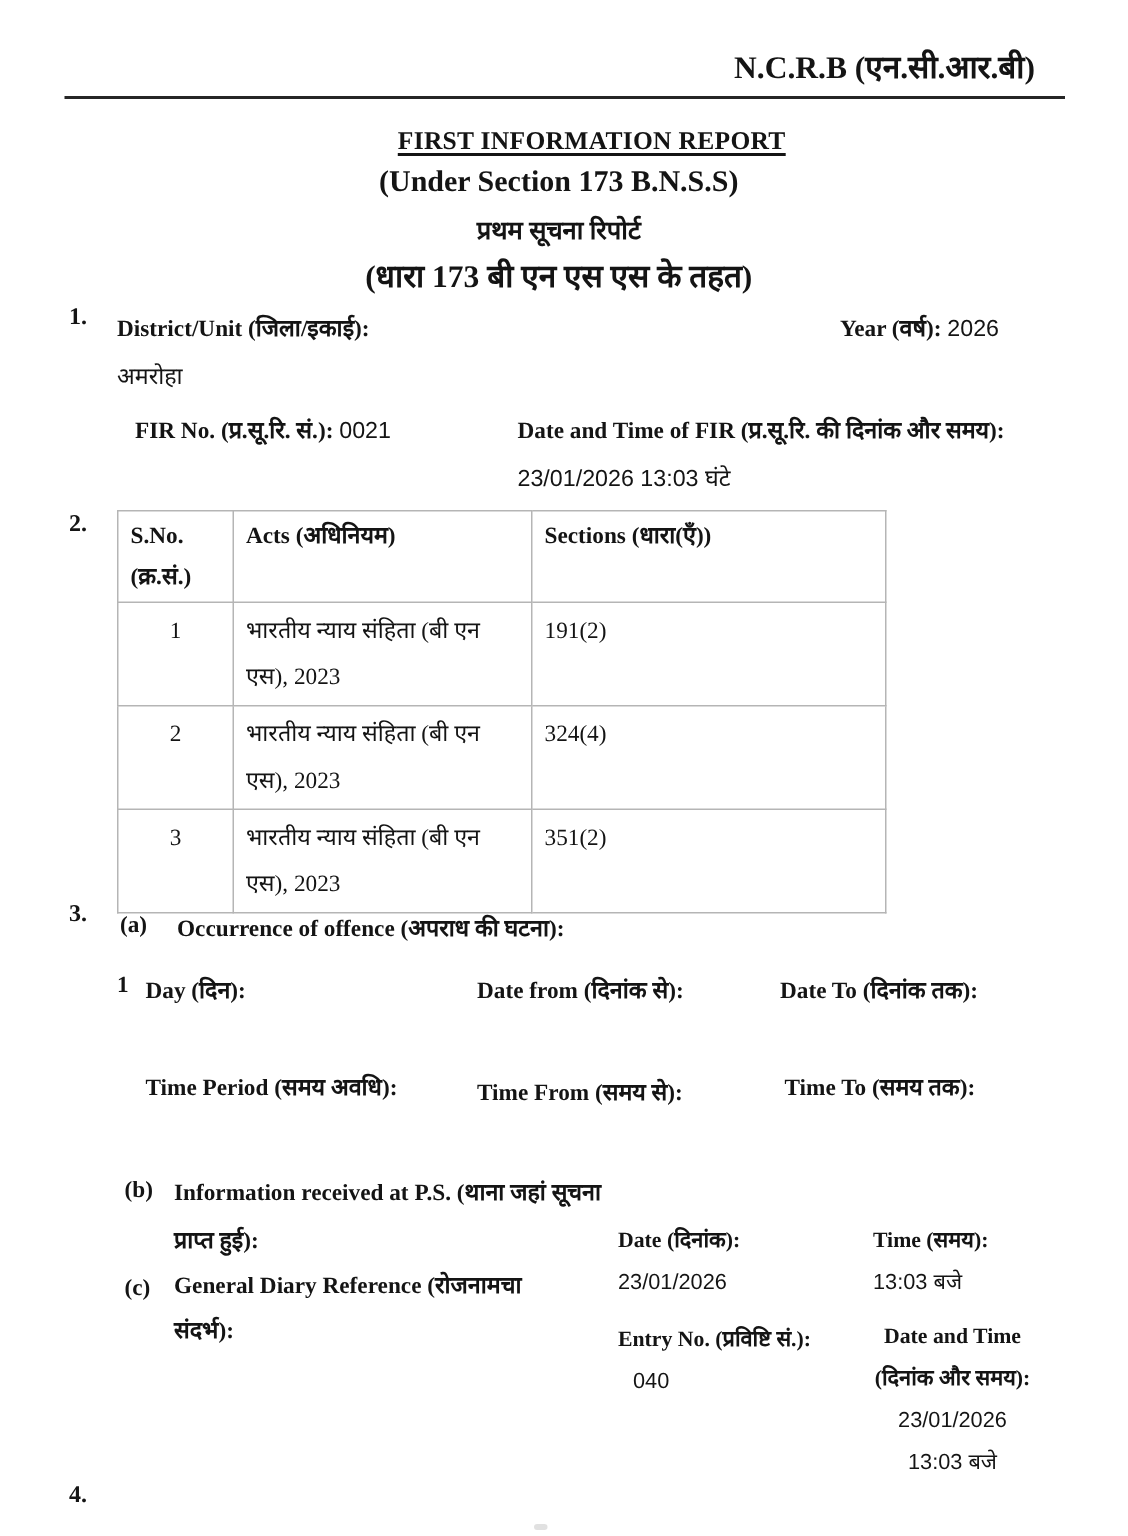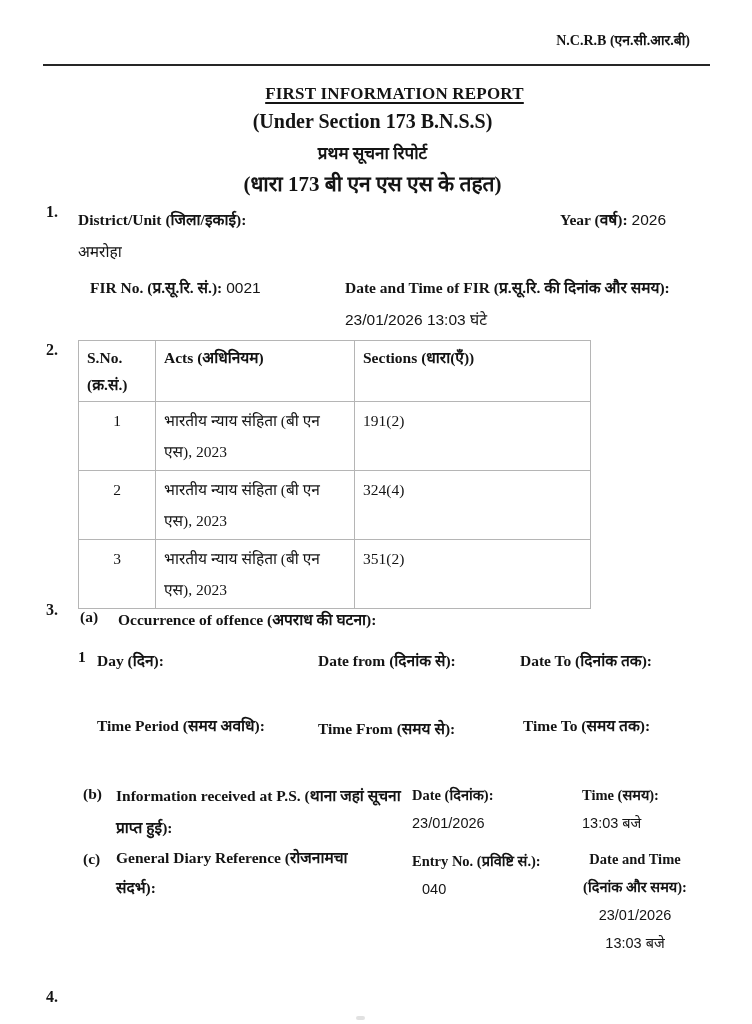--- a/index.html
+++ b/index.html
@@ -5,24 +5,24 @@
   html,body{margin:0;padding:0;background:#ffffff;}
   .page{
     position:relative;width:752px;height:1024px;background:#ffffff;
     font-family:"Liberation Serif","DejaVu Serif",serif;color:#141414;overflow:hidden;
   }
   .abs{position:absolute;}
   .lbl{font-weight:bold;}
   .val{font-family:"Liberation Sans","DejaVu Sans",sans-serif;font-weight:normal;}
   .nowrap{white-space:nowrap;}
   .base{font-size:15.5px;line-height:32px;}
-  .small{font-size:14.5px;line-height:28px;}
+  .small{font-size:14.5px;line-height:28px;margin-top:32px;}
   .secnum{font-size:16px;font-weight:bold;}
 
-  .org-line{top:30px;left:0;width:690px;text-align:right;font-weight:bold;font-size:14px;}
+  .org-line{top:30px;left:0;width:690px;text-align:right;font-weight:bold;font-size:21px;}
   .rule{top:64px;left:43px;width:667px;border-top:2px solid #262626;}
 
   .title-block{top:84px;left:0;width:745px;text-align:center;}
   .doc-title{font-size:17px;font-weight:bold;text-decoration:underline;text-decoration-thickness:2px;text-underline-offset:3px;letter-spacing:.2px;margin-left:44px;}
   .doc-sub-en{font-size:20px;font-weight:bold;margin-top:6px;}
   .doc-title-hi{font-size:17px;font-weight:bold;margin-top:8px;line-height:26px;}
   .doc-sub-hi{font-size:21px;font-weight:bold;margin-top:4px;line-height:26px;}
 
   .acts-table{position:absolute;left:78px;top:340px;width:512px;border-collapse:collapse;table-layout:fixed;}
   .acts-table th,.acts-table td{border:1px solid #b5b5b5;vertical-align:top;padding:3px 8px;text-align:left;}

